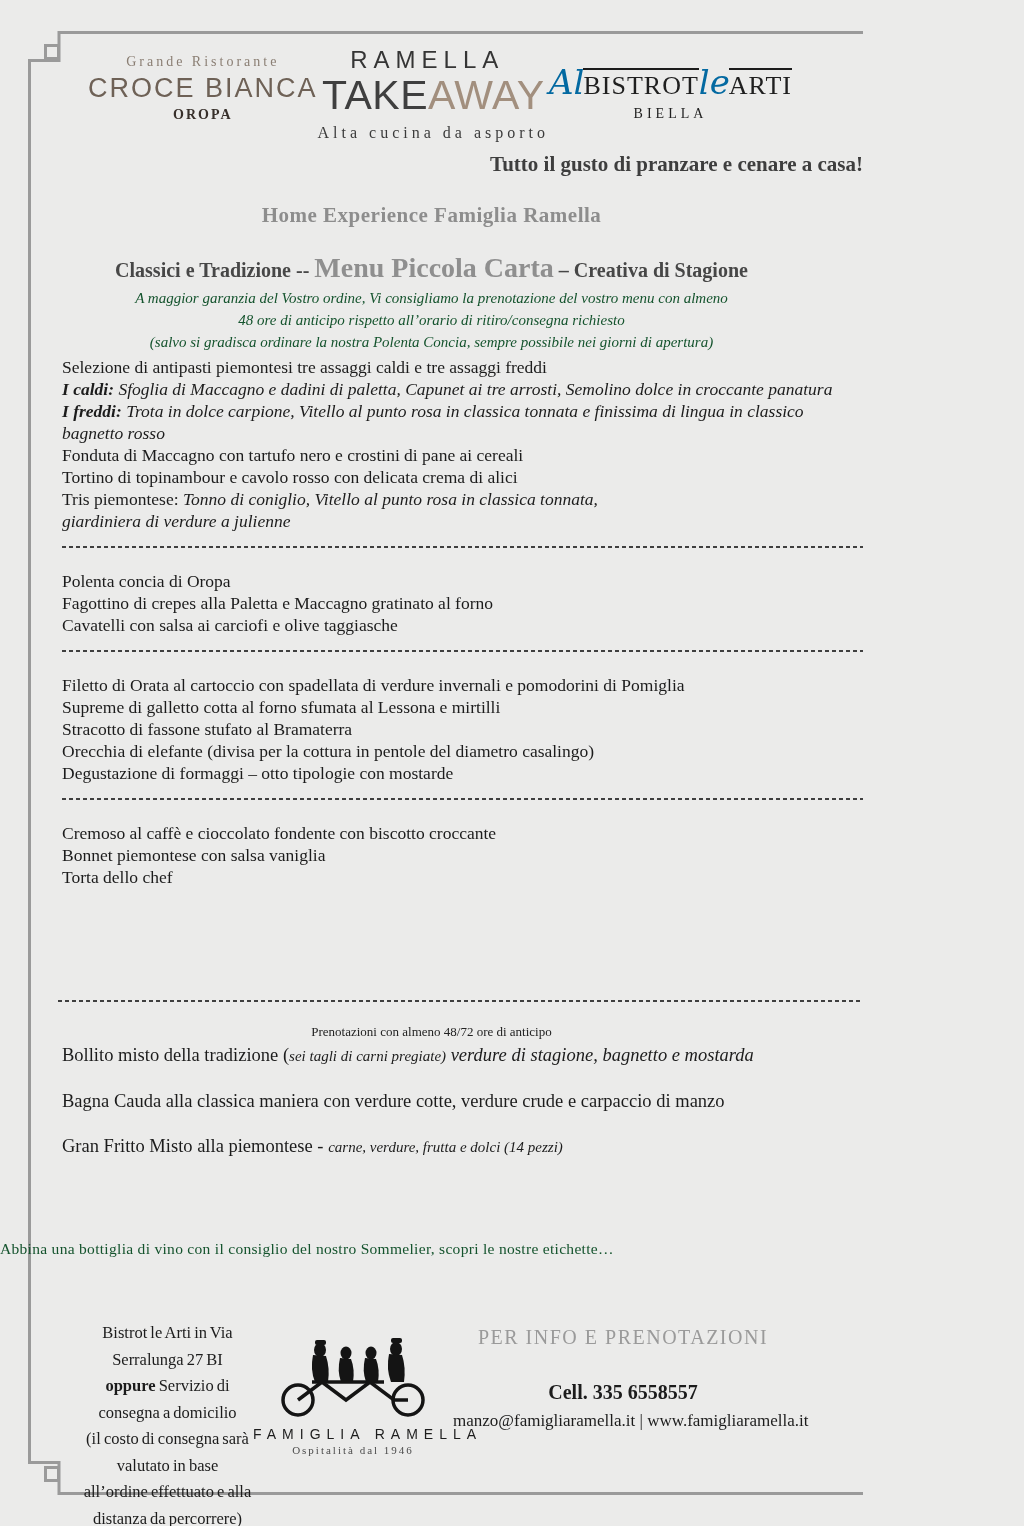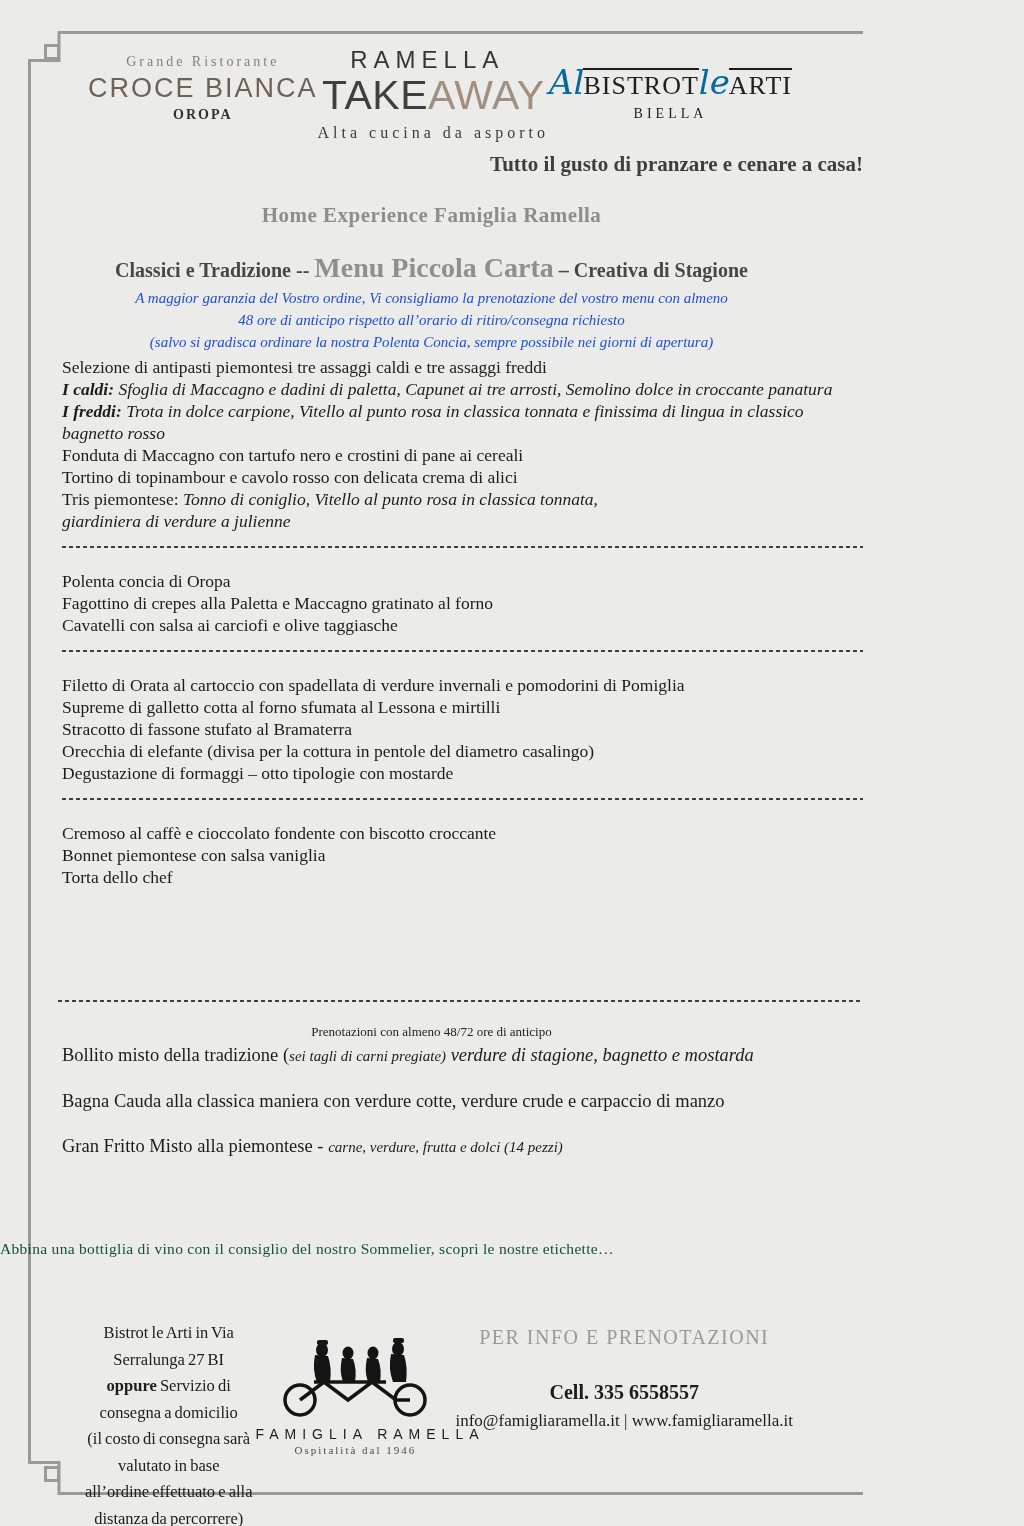--- a/index.html
+++ b/index.html
@@ -23,21 +23,21 @@
   .bistrot-line{font-size:26px;color:#1f1f1f;white-space:nowrap;}
   .script-red{font-family:"DejaVu Serif",serif;font-style:italic;font-size:34px;color:#0369a1;margin-right:-1px;}
   .ol{border-top:2px solid #1c1c1c;padding-top:1px;letter-spacing:1px;}
   .bistrot-place{font-size:14px;letter-spacing:4px;color:#1f1f1f;margin-top:4px;}
 
   
   .tagline{margin-top:10px;text-align:right;font-size:21px;font-weight:700;color:#3e3e3e;}
   .subtitle{margin-top:26px;text-align:center;font-size:21px;font-weight:700;color:#8d8d8d;letter-spacing:0.5px;}
   .menu-title{margin-top:24px;text-align:center;font-size:20px;font-weight:700;color:#474747;}
   .menu-title .big{font-size:28px;color:#8f8f8f;margin:0 5px;}
-  .notes{margin-top:3px;text-align:center;font-style:italic;font-size:15px;line-height:22px;color:#1d4ed8;}
+  .notes{margin-top:3px;text-align:center;font-style:italic;font-size:15px;line-height:22px;color:#14532d;}
 
   
   .content{width:876px;margin:3px 0 0 62px;}
   .menu-line{display:flex;justify-content:space-between;align-items:baseline;line-height:22px;}
   .menu-text{flex:1;font-size:17.5px;}
   .menu-price{font-size:17.5px;margin-left:14px;white-space:nowrap;}
   .run-n{font-style:normal;}
   .run-i{font-style:italic;}
   .run-bi{font-style:italic;font-weight:700;}
   .run-b{font-weight:700;}
@@ -255,17 +255,17 @@
           <rect x="47" y="6" width="11" height="5" rx="2"></rect>
           <rect x="123" y="4" width="11" height="5" rx="2"></rect>
         </g>
       </svg>
       <div class="fr-name">FAMIGLIA RAMELLA</div>
       <div class="fr-tag">Ospitalità dal 1946</div>
     </div>
     <div class="footer-right">
       <div class="per-info">PER INFO E PRENOTAZIONI</div>
       <div class="cell">Cell. 335 6558557</div>
-      <div class="web">info@famigliaramella.it | www.famigliaramella.it</div>
+      <div class="web">manzo@famigliaramella.it | www.famigliaramella.it</div>
     </div>
   </div>
 
 </div>
 
 </body></html>

